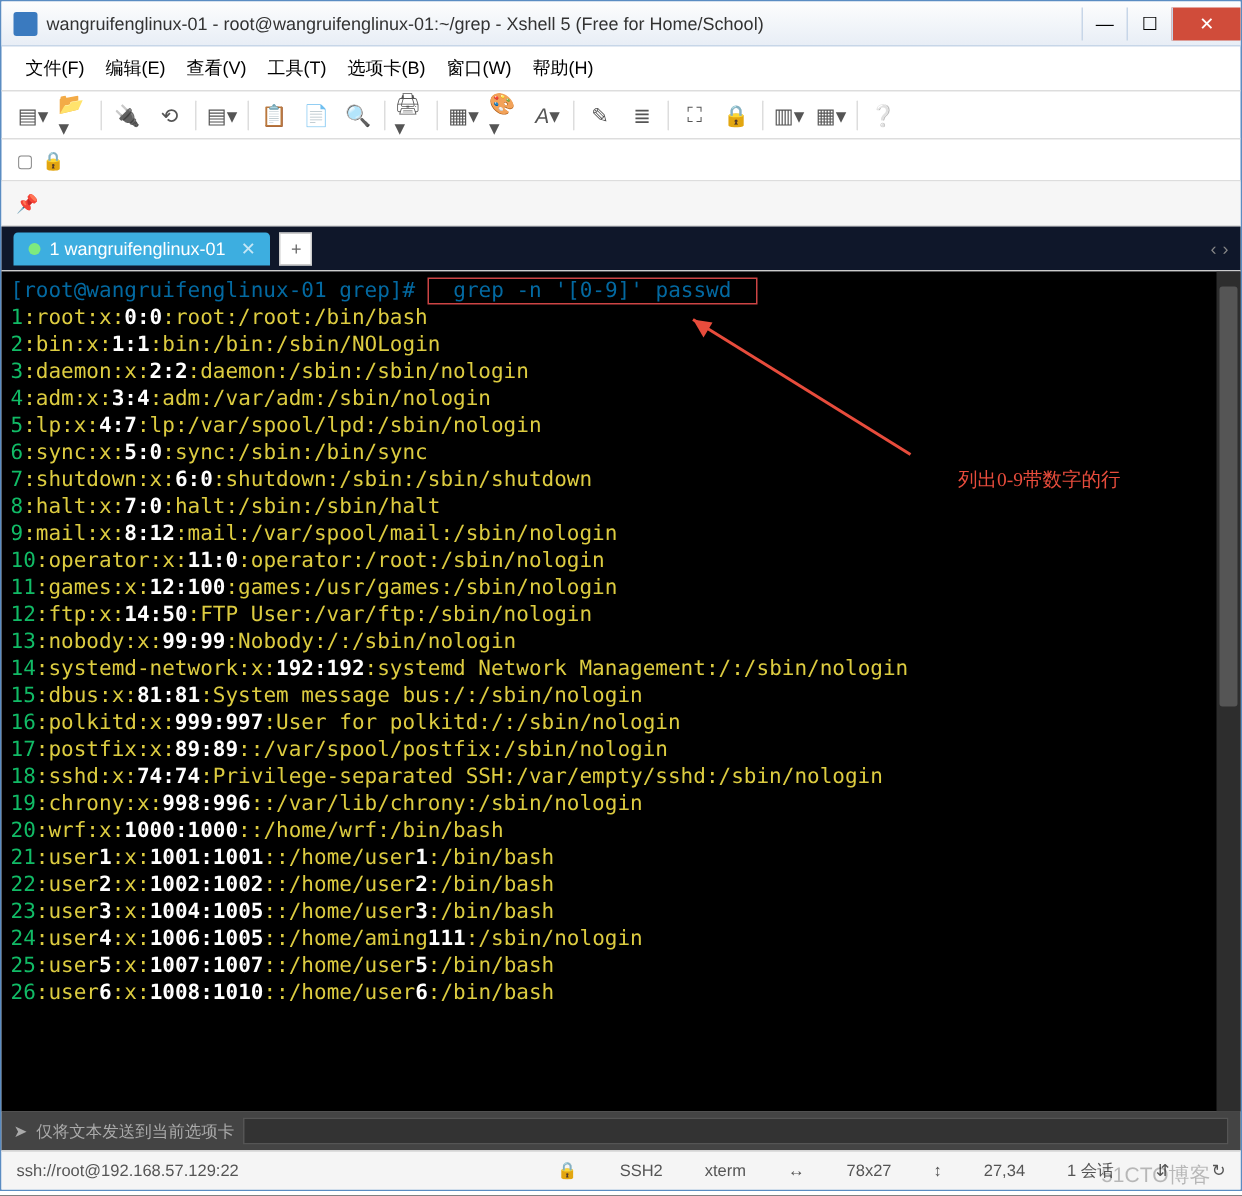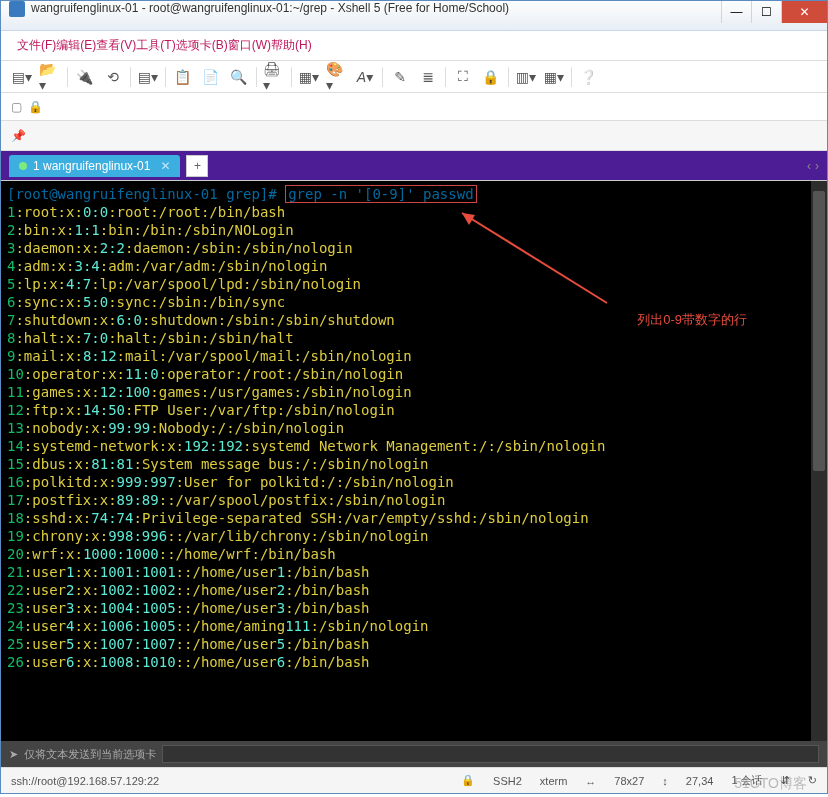--- a/index.html
+++ b/index.html
@@ -1,51 +1,51 @@
 <!DOCTYPE html>
 <html><head>
 <meta charset="utf-8">
 <style>
 * { margin: 0; padding: 0; box-sizing: border-box; }
 body { font-family: "Microsoft YaHei", "Segoe UI", Tahoma, sans-serif; font-size: 12px; background: #fff; width: 828px; }
 .window { border: 1px solid #5a8cc2; background: #fff; }
-.titlebar { display: flex; align-items: flex-start; height: 30px; background: linear-gradient(#fdfdfd,#e8eef6); border-bottom: 1px solid #c7d6e8; padding: 0 0 0 8px; }
+.titlebar { display: flex; align-items: center; height: 30px; background: linear-gradient(#fdfdfd,#e8eef6); border-bottom: 1px solid #c7d6e8; padding: 0 0 0 8px; }
 .titlebar .icon { width: 16px; height: 16px; background: #3a7abf; border-radius: 2px; margin-right: 6px; }
 .titlebar .title { flex: 1; color: #333; font-size: 12px; }
 .winbtns { display: flex; height: 22px; }
 .winbtn { width: 30px; display: flex; align-items: center; justify-content: center; border-left: 1px solid #c7d6e8; }
 .winbtn.close { background: #d04c3a; color: #fff; width: 46px; }
-.menubar { display: flex; padding: 6px 16px; border-bottom: 1px solid #ddd; color: #be185d; }
+.menubar { display: flex; gap: 14px; padding: 6px 16px; border-bottom: 1px solid #ddd; color: #000000; }
 .toolbar { display: flex; align-items: center; gap: 6px; padding: 4px 10px; border-bottom: 1px solid #ddd; height: 32px; }
 .tbtn { width: 22px; height: 22px; display: flex; align-items: center; justify-content: center; color: #555; border-radius: 3px; font-size: 14px; }
 .tbtn.sep { width: 1px; height: 20px; background: #ddd; }
 .addressbar { display: flex; align-items: center; gap: 6px; padding: 4px 10px; border-bottom: 1px solid #ddd; height: 28px; color: #888; }
 .lock { color: #d4a84a; }
 .hintbar { display: flex; align-items: center; gap: 6px; padding: 6px 10px; background: #f6f6f6; border-bottom: 1px solid #ddd; color: #888; height: 30px; }
-.tabbar { display: flex; align-items: center; padding: 0 8px; background: #4c1d95; border-bottom: 1px solid #ccc; height: 30px; }
+.tabbar { display: flex; align-items: center; padding: 0 8px; background: #0f172a; border-bottom: 1px solid #ccc; height: 30px; }
 .tab { display: flex; align-items: center; gap: 6px; padding: 4px 10px; background: #3daee0; color: #fff; border-radius: 3px 3px 0 0; font-size: 12px; }
 .tab .dot { width: 8px; height: 8px; background: #7eea7e; border-radius: 50%; }
 .tab .x { margin-left: 4px; opacity: .7; }
 .addtab { margin-left: 6px; width: 22px; height: 22px; border: 1px solid #ccc; display: flex; align-items: center; justify-content: center; color: #666; background: #fff; }
 .tabnav { margin-left: auto; display: flex; gap: 4px; color: #888; }
 .terminal { background: #000; color: #eee; font-family: "DejaVu Sans Mono","Consolas",monospace; font-size: 14px; line-height: 18px; padding: 4px 6px; height: 560px; position: relative; white-space: pre; overflow: hidden; }
 .terminal .scrollbar { position: absolute; right: 0; top: 0; width: 16px; height: 100%; background: #2d2d2d; }
 .terminal .scrollbar .thumb { position: absolute; left: 2px; right: 2px; top: 10px; height: 280px; background: #555; border-radius: 2px; }
 .pr { color: #0369a1; text-align: right; }
 .ln { color: #11bb66; }
 .y { color: #ddcc40; }
-.r { color: #5eead4; font-weight: normal; }
-.cmd-box { border: 1px solid #c44; padding: 0 2px; }
-.annot { position: absolute; right: 80px; top: 130px; color: #e74c3c; font-size: 13px; font-family: Liberation Sans, sans-serif; }
+.r { color: #ffffff; font-weight: bold; }
+.cmd-box { border: 1px solid #c44; padding: 0 16px; }
+.annot { position: absolute; right: 80px; top: 130px; color: #e74c3c; font-size: 13px; font-family: Liberation Serif, serif; }
 .arrow { position: absolute; right: 210px; top: 22px; width: 170px; height: 110px; }
 .arrow line { stroke: #e74c3c; stroke-width: 2; }
 .arrow polygon { fill: #e74c3c; }
 .sendbar { display: flex; align-items: center; gap: 6px; padding: 4px 8px; background: #444; color: #aaa; height: 26px; font-size: 11px; }
 .sendbar .field { flex: 1; background: #333; height: 18px; border: 1px solid #555; }
-.statusbar { display: flex; align-items: center; gap: 18px; padding: 4px 10px; background: #f5f5f5; border-top: 1px solid #ddd; height: 26px; color: #555; font-size: 11px; }
+.statusbar { display: flex; align-items: center; gap: 28px; padding: 4px 10px; background: #f5f5f5; border-top: 1px solid #ddd; height: 26px; color: #555; font-size: 11px; }
 .statusbar .spacer { flex: 1; }
 .watermark { position: fixed; right: 21px; bottom: 4px; color: rgba(0,0,0,.25); font-size: 14px; }
 </style>
 </head>
 <body>
 
 <div class="window">
 
   <div class="titlebar">
     <div class="icon"></div>

